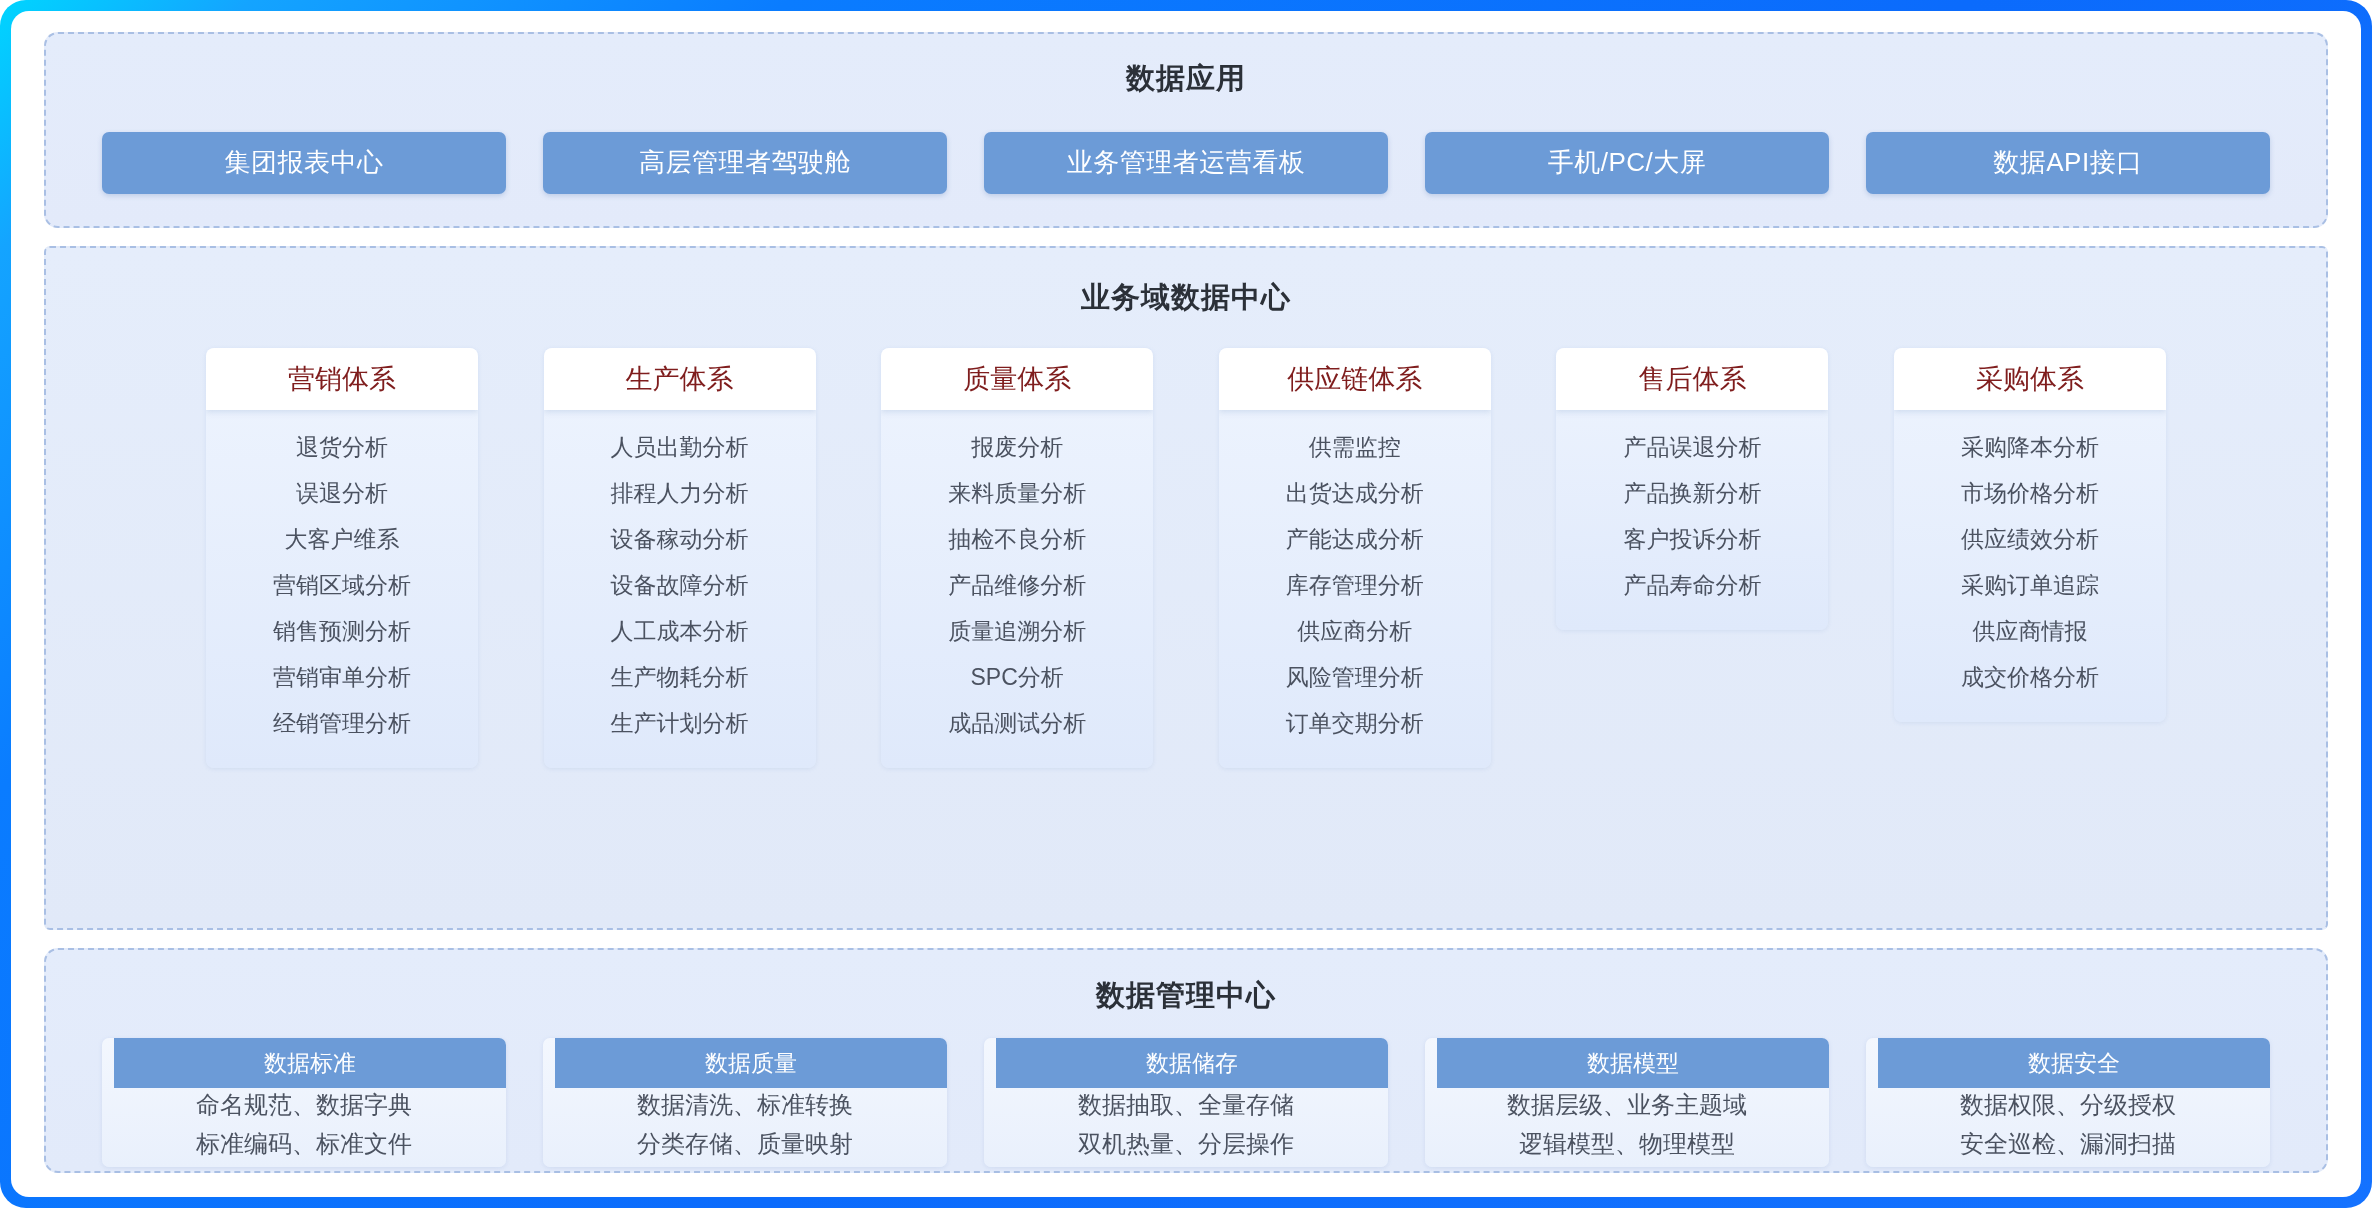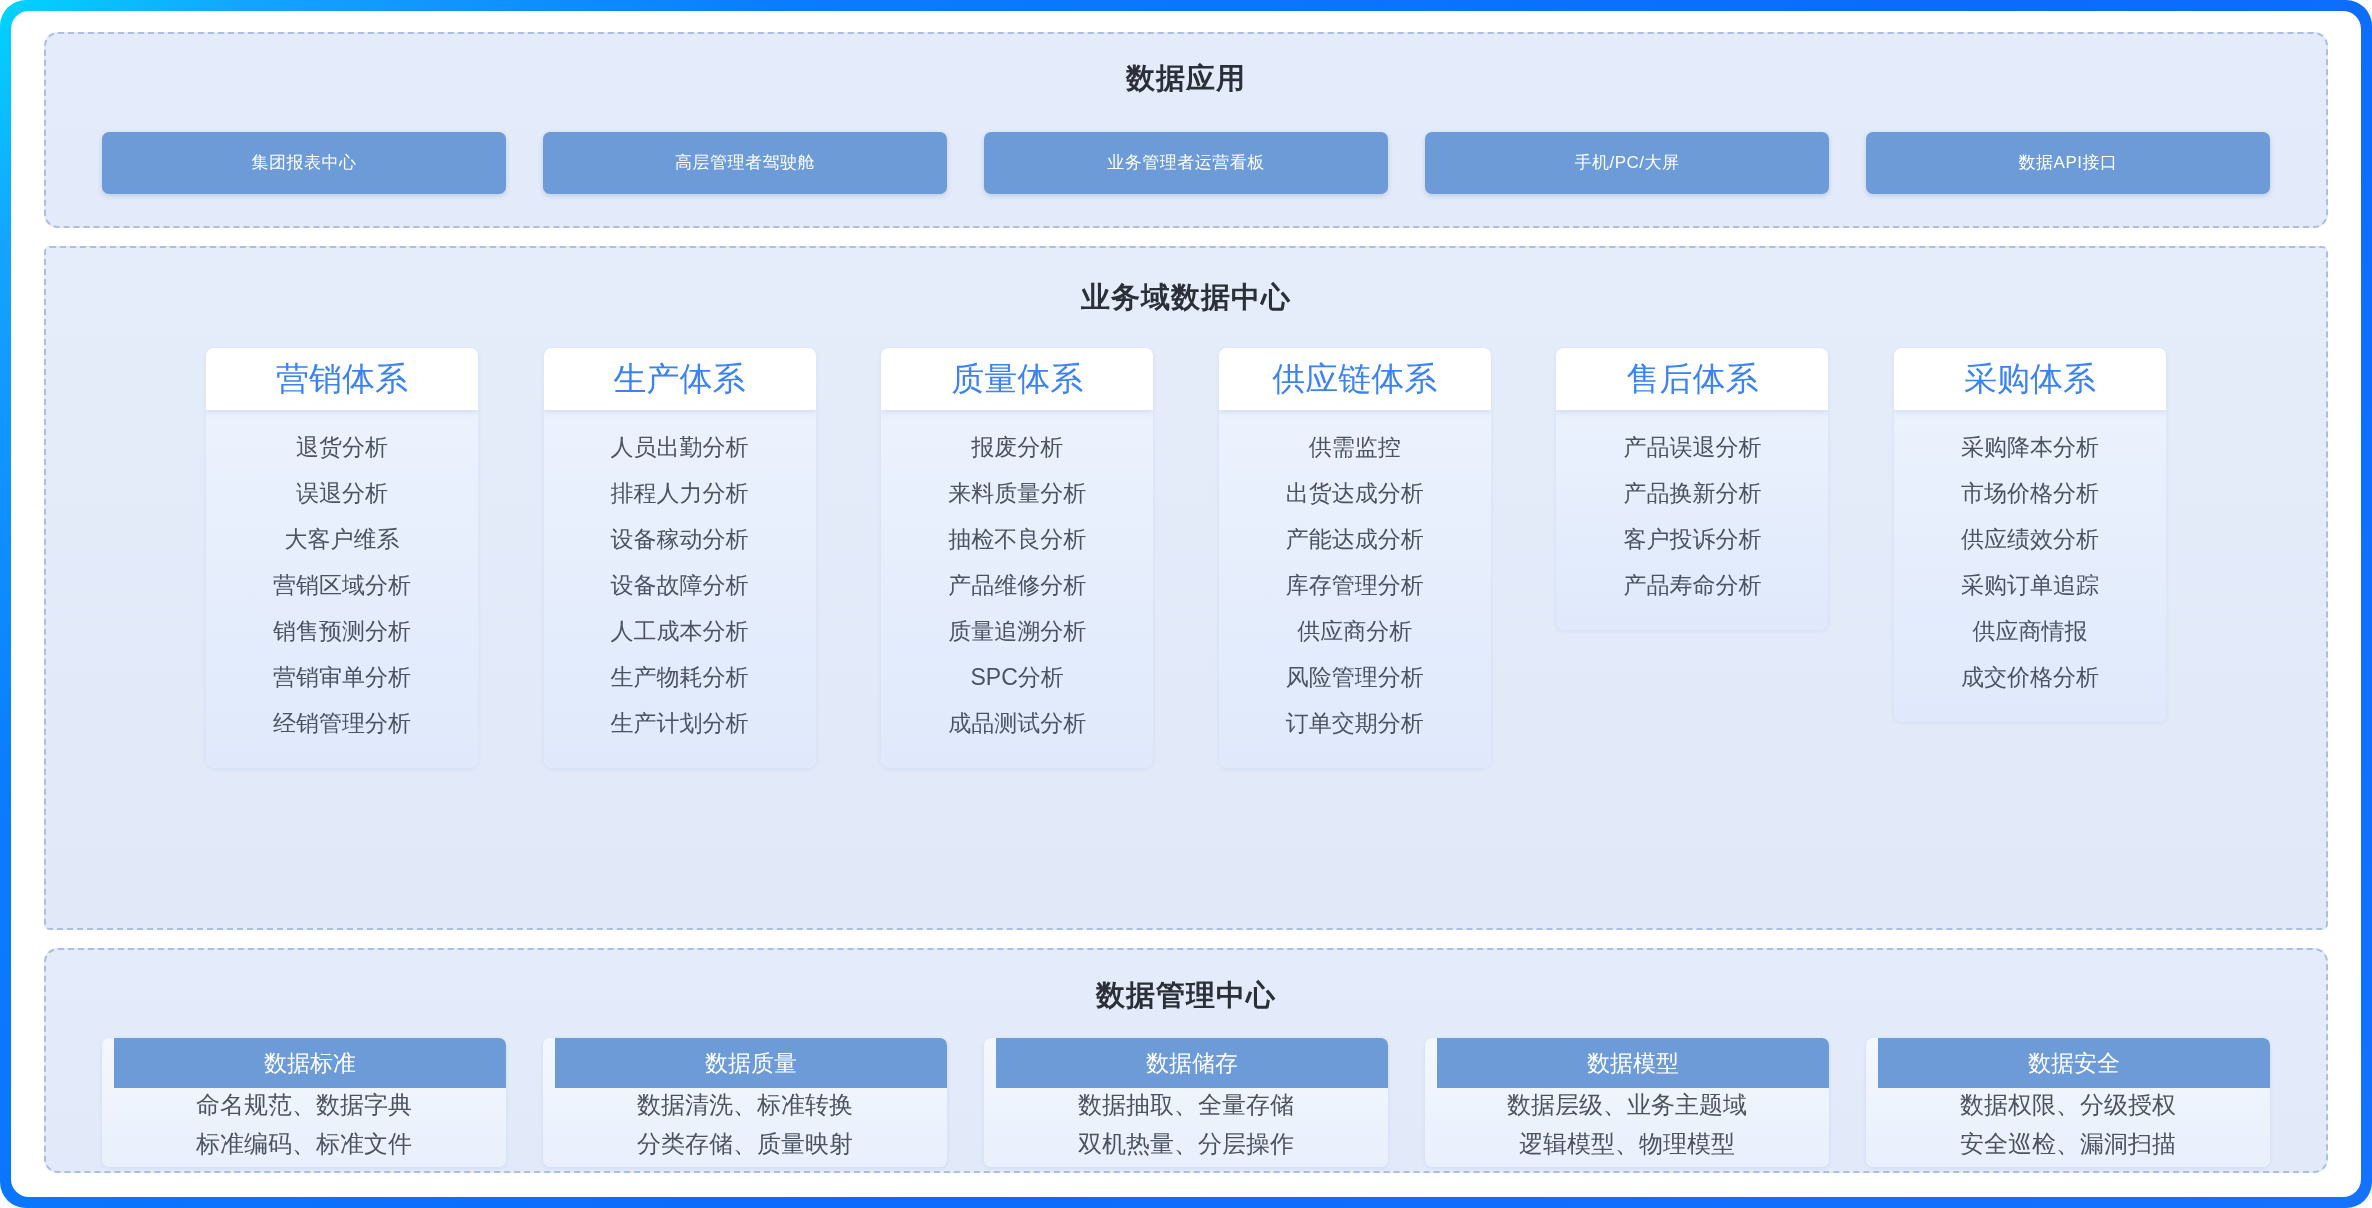--- a/index.html
+++ b/index.html
@@ -67,21 +67,21 @@
     align-items: center;
     gap: 37px;
     padding: 0 56px;
   }
   .app-chip {
     flex: 1;
     height: 62px;
     border-radius: 7px;
     background: #6c9bd7;
     color: #ffffff;
-    font-size: 17px;
+    font-size: 26px;
     display: flex;
     align-items: center;
     justify-content: center;
     box-shadow: 0 2px 5px rgba(80,120,180,.25);
     letter-spacing: .5px;
   }
 
   
   #sec-domains {
     flex: 1;
@@ -105,22 +105,22 @@
     overflow: hidden;
     background: linear-gradient(180deg, #eef4fe 0%, #dfe9fb 100%);
     box-shadow: 0 1px 4px rgba(120,150,200,.16);
   }
   .domain-head {
     height: 62px;
     background: #ffffff;
     display: flex;
     align-items: center;
     justify-content: center;
-    font-size: 33px;
-    color: #3b82f6;
+    font-size: 27px;
+    color: #7f1d1d;
     box-shadow: 0 2px 6px rgba(140,165,205,.30);
     position: relative;
     z-index: 2;
   }
   .domain-items {
     padding: 14px 0 22px 0;
     display: flex;
     flex-direction: column;
   }
   .domain-item {

